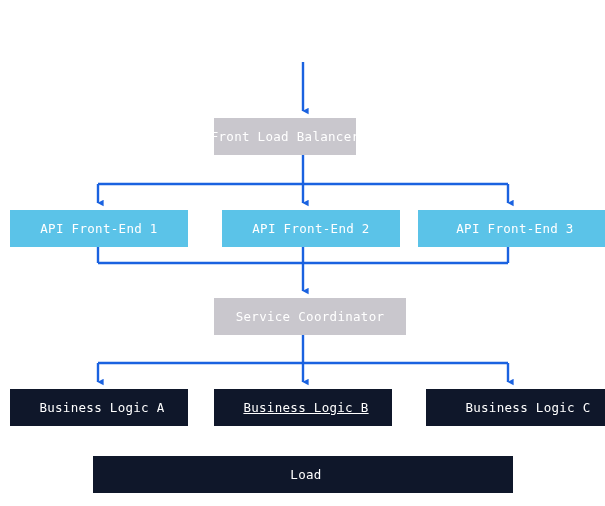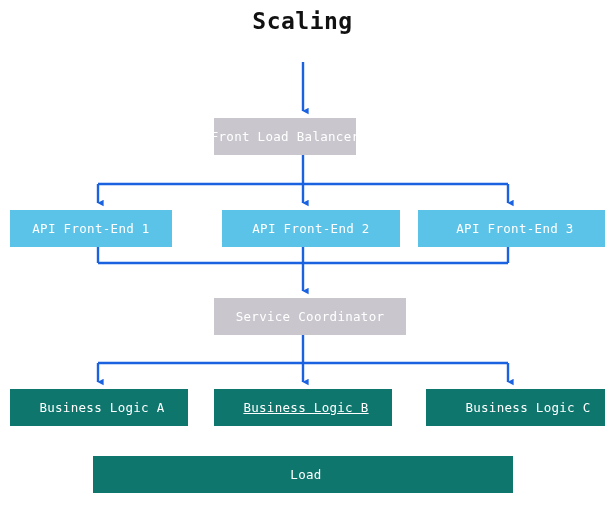--- a/index.html
+++ b/index.html
@@ -38,37 +38,36 @@
     justify-content: center;
     font-family: "DejaVu Sans Mono", "Liberation Mono", monospace;
     font-size: 12.5px;
     letter-spacing: 0.3px;
     color: #ffffff;
     white-space: nowrap;
     user-select: none;
   }
   .node-gray   { background: #c9c7cd; }
   .node-blue   { background: #5bc3e8; }
-  .node-orange { background: #0f766e; padding-left: 6px; }
+  .node-orange { background: #0f172a; padding-left: 6px; }
 
   #edges {
     position: absolute;
     left: 0;
     top: 0;
     width: 605px;
     height: 506px;
     pointer-events: none;
   }
 </style>
 </head>
 <body>
 
 <div id="canvas">
 
-  <div id="diagram-title">Scaling</div>
 
   <svg id="edges" viewBox="0 0 605 506" width="605" height="506" xmlns="http://www.w3.org/2000/svg">
     <defs>
       <marker id="arrowhead" markerWidth="7" markerHeight="7" refX="3.2" refY="5.6" orient="auto" markerUnits="userSpaceOnUse">
         <path d="M0,0 L6.4,0 L3.2,6.2 Z" fill="#1a62e0"></path>
       </marker>
     </defs>
 
     <g stroke="#1a62e0" stroke-width="2.4" fill="none" stroke-linecap="butt">
 
@@ -90,21 +89,21 @@
       <path d="M98,363 L98,382" marker-end="url(#arrowhead)"></path>
       <path d="M303,363 L303,382" marker-end="url(#arrowhead)"></path>
       <path d="M508,363 L508,382" marker-end="url(#arrowhead)"></path>
     </g>
   </svg>
 
   <div id="nodes">
       <div class="node node-gray" style="left: 214px; top: 118px; width: 142px; height: 37px;">
         <span>Front Load Balancer</span>
       </div>
-      <div class="node node-blue" style="left: 10px; top: 210px; width: 162px; height: 37px;">
+      <div class="node node-blue" style="left: 10px; top: 210px; width: 178px; height: 37px;">
         <span>API Front-End 1</span>
       </div>
       <div class="node node-blue" style="left: 214px; top: 210px; width: 178px; height: 37px; margin-left: 8px;">
         <span>API Front-End 2</span>
       </div>
       <div class="node node-blue" style="left: 418px; top: 210px; width: 194px; height: 37px;">
         <span>API Front-End 3</span>
       </div>
       <div class="node node-gray" style="left: 214px; top: 298px; width: 192px; height: 37px;">
         <span>Service Coordinator</span>

